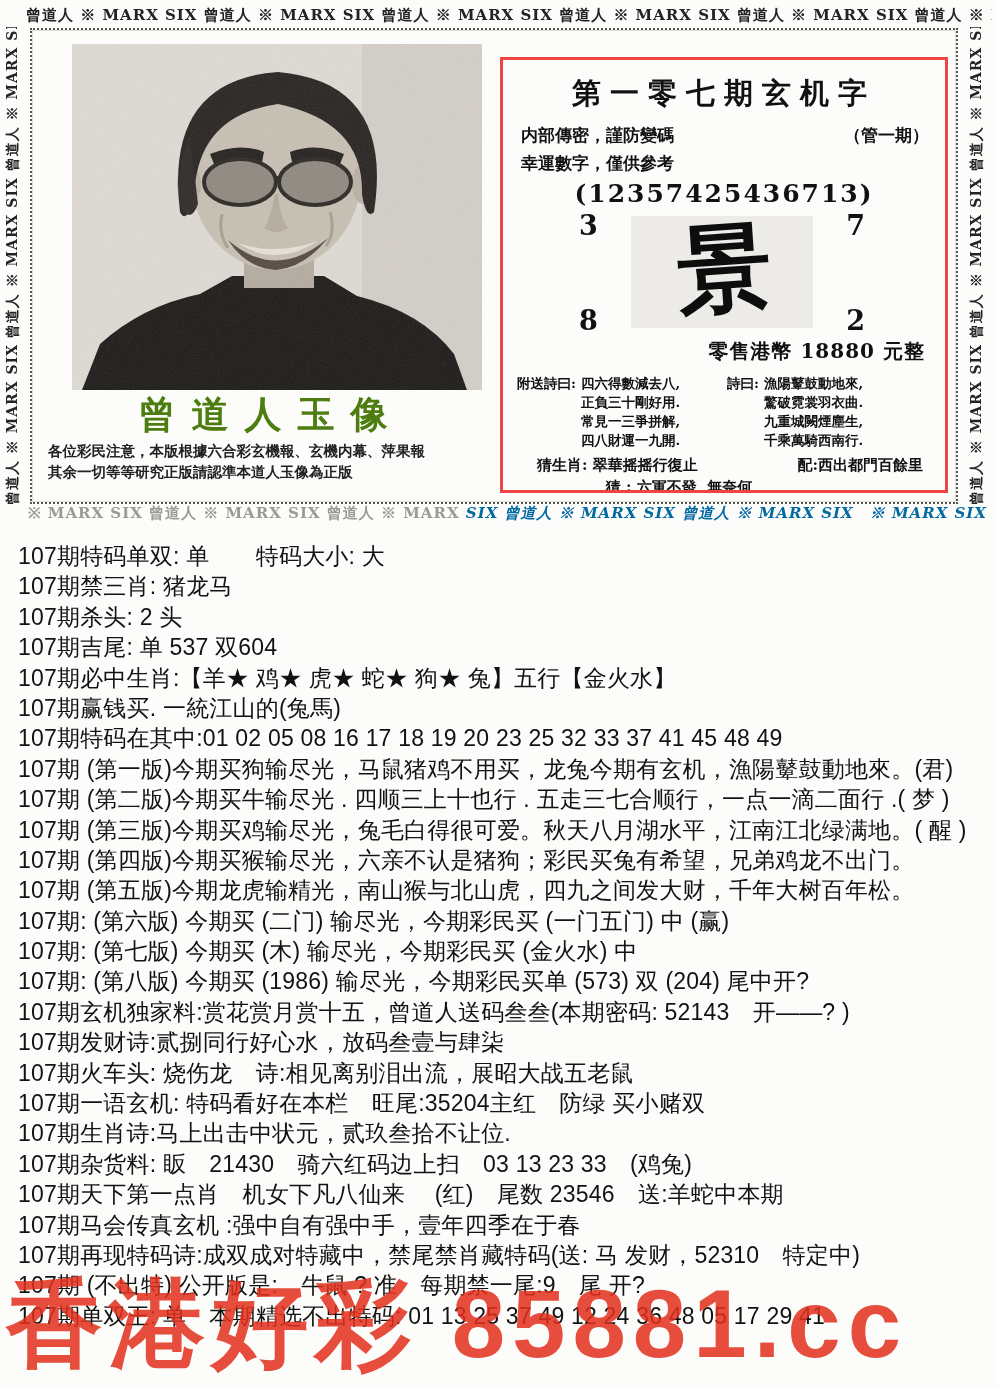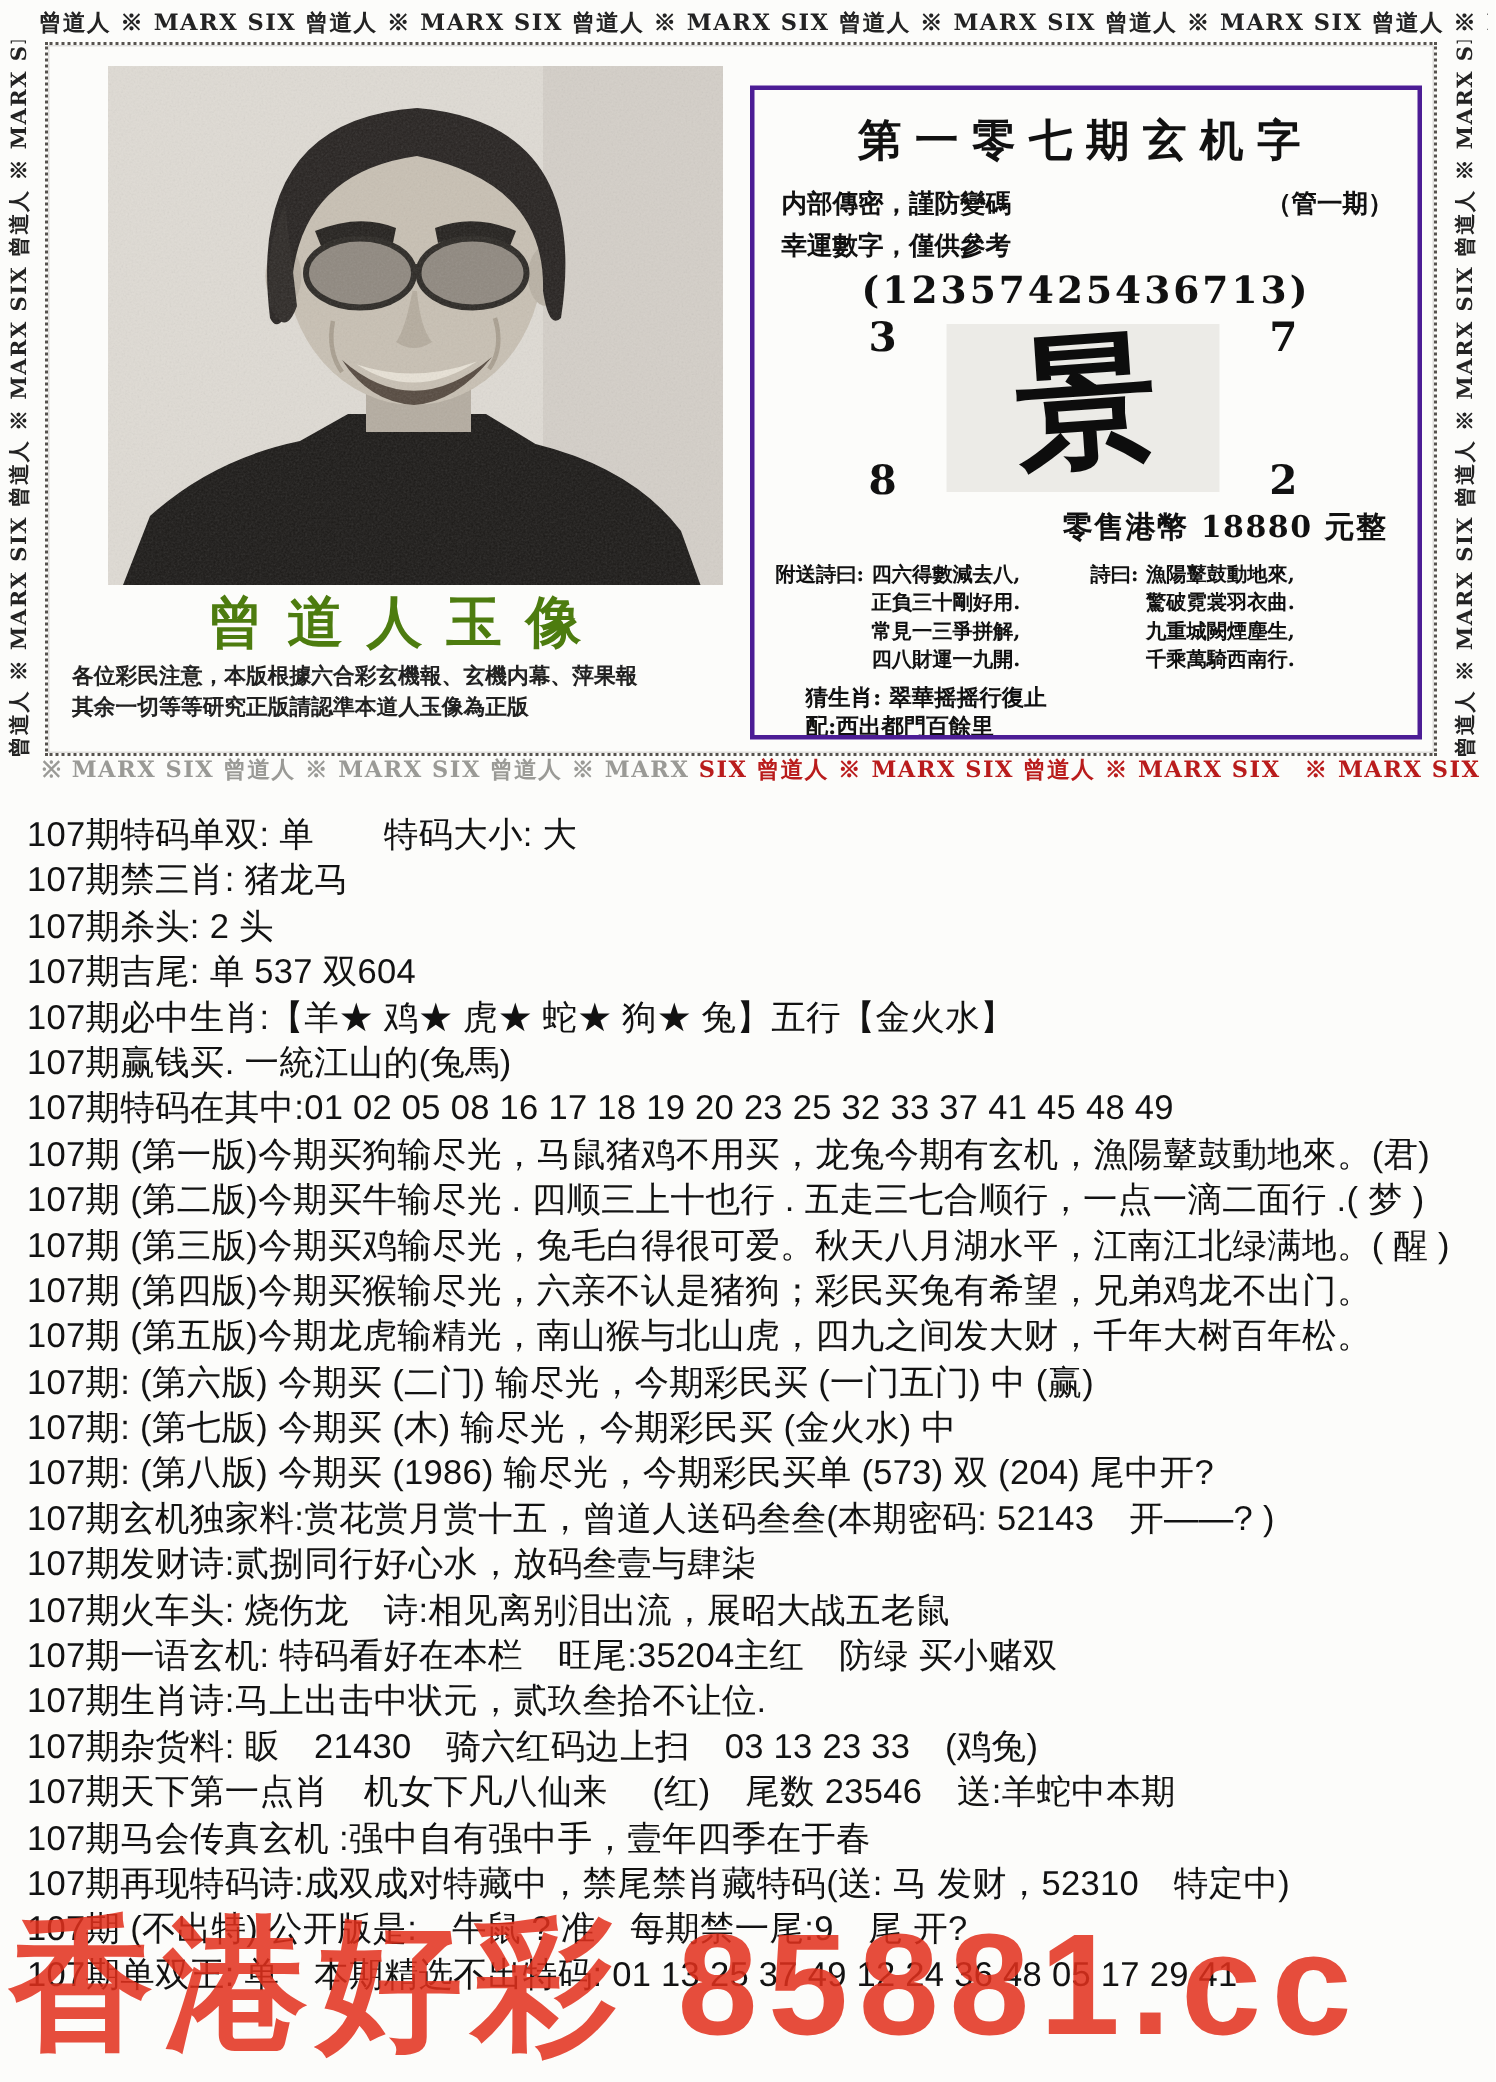--- a/index.html
+++ b/index.html
@@ -12,21 +12,21 @@
   .strip{
     font-family:"DejaVu Serif", serif; font-weight:bold; font-size:15px;
     letter-spacing:1px; color:#232323; white-space:nowrap; overflow:hidden;
   }
   .strip-top{position:absolute; left:26px; top:6px; width:966px; height:26px;}
   .strip-side{position:absolute; width:478px; height:24px; transform:rotate(-90deg); transform-origin:0 0; font-size:14px;}
   .strip-left{left:4px; top:505px;}
   .strip-right{left:968px; top:505px;}
   .strip-under{position:absolute; left:28px; top:502px; width:962px; height:24px;}
   .strip-under .faint{color:#9a9a96;text-align:center;}
-  .strip-under .dark{color:#b91c1c;}
+  .strip-under .dark{color:#0369a1;font-style:italic;}
   
   .frame{
     position:absolute; left:30px; top:28px; width:928px; height:476px;
     border:2px dotted #56524e; box-sizing:border-box;
     box-shadow:inset 0 0 0 1px rgba(90,85,80,.18);
   }
   
   .photo-wrap{position:absolute; left:72px; top:44px; width:410px; height:346px; overflow:hidden;}
   .photo-wrap svg{display:block; width:100%; height:100%;}
   .photo-caption{
@@ -35,42 +35,42 @@
     letter-spacing:16px; color:#4d7c0f; white-space:nowrap;
   }
   .photo-notes{
     position:absolute; left:48px; top:440px; width:452px;
     font-family:"DejaVu Serif", serif; font-weight:bold; font-size:14.5px;
     line-height:21px; color:#222;
   }
   
   .hbox{
     position:absolute; left:500px; top:57px; width:448px; height:436px;
-    border:3px solid #4c1d95; box-sizing:border-box; overflow:hidden;
+    border:3px solid #ef4444; box-sizing:border-box; overflow:hidden;
     font-family:"DejaVu Serif", serif; color:#111;
   }
   .hbox-title{text-align:center; margin-top:14px; font-size:29px; font-weight:bold; letter-spacing:9px; white-space:nowrap;}
   .hbox-row1{display:flex; justify-content:space-between; padding:0 16px 0 18px; margin-top:10px; font-size:17px; font-weight:bold;}
   .hbox-row2{padding:0 18px; margin-top:5px; font-size:17px; font-weight:bold;}
   .hbox-code{text-align:center; margin-top:4px; font-size:25px; font-weight:bold; letter-spacing:2px;}
   .glyph-block{position:relative; width:310px; height:116px; margin:6px auto 0;}
   .glyph-bg{position:absolute; left:62px; top:2px; width:182px; height:112px; background:#ecebe7;}
   .glyph{
     position:absolute; left:50%; top:50%; transform:translate(-50%,-54%) rotate(-4deg);
     font-size:94px; font-weight:bold; color:#0d0d0d; line-height:1;
   }
   .glyph-num{position:absolute; font-size:27px; font-weight:bold;}
   .num-tl{left:10px; top:-4px;}  .num-tr{right:14px; top:-4px;}
   .num-bl{left:10px; bottom:-6px;} .num-br{right:14px; bottom:-6px;}
   .hbox-price{text-align:right; padding-right:20px; margin-top:8px; font-size:20px; font-weight:bold; letter-spacing:1px;}
   .poems{display:flex; padding:0 8px 0 14px; margin-top:9px; font-size:13.5px; font-weight:bold; line-height:19px;}
   .poem-col{display:flex; flex:1;}
   .poem-col .plabel{margin-right:5px; white-space:nowrap;}
   .poem-col .plines div{white-space:nowrap;}
-  .guess-row{display:flex; justify-content:space-between; padding:0 22px 0 34px; margin-top:6px; font-size:15px; font-weight:bold;flex-direction:column;}
+  .guess-row{display:flex; justify-content:space-between; padding:0 22px 0 34px; margin-top:6px; font-size:15px; font-weight:bold;}
   .guess-final{text-align:center; margin-top:3px; padding-right:90px; font-size:15px; font-weight:bold;}
   
   .body-text{position:absolute; left:18px; top:541px; width:976px; z-index:2;}
   .bl{
     height:30.4px; line-height:30.4px; font-size:23px; color:#121212;
     white-space:nowrap; overflow:hidden; letter-spacing:0.2px;
   }
   
   .watermark{
     position:absolute; left:6px; top:1276px; width:992px; z-index:5;

